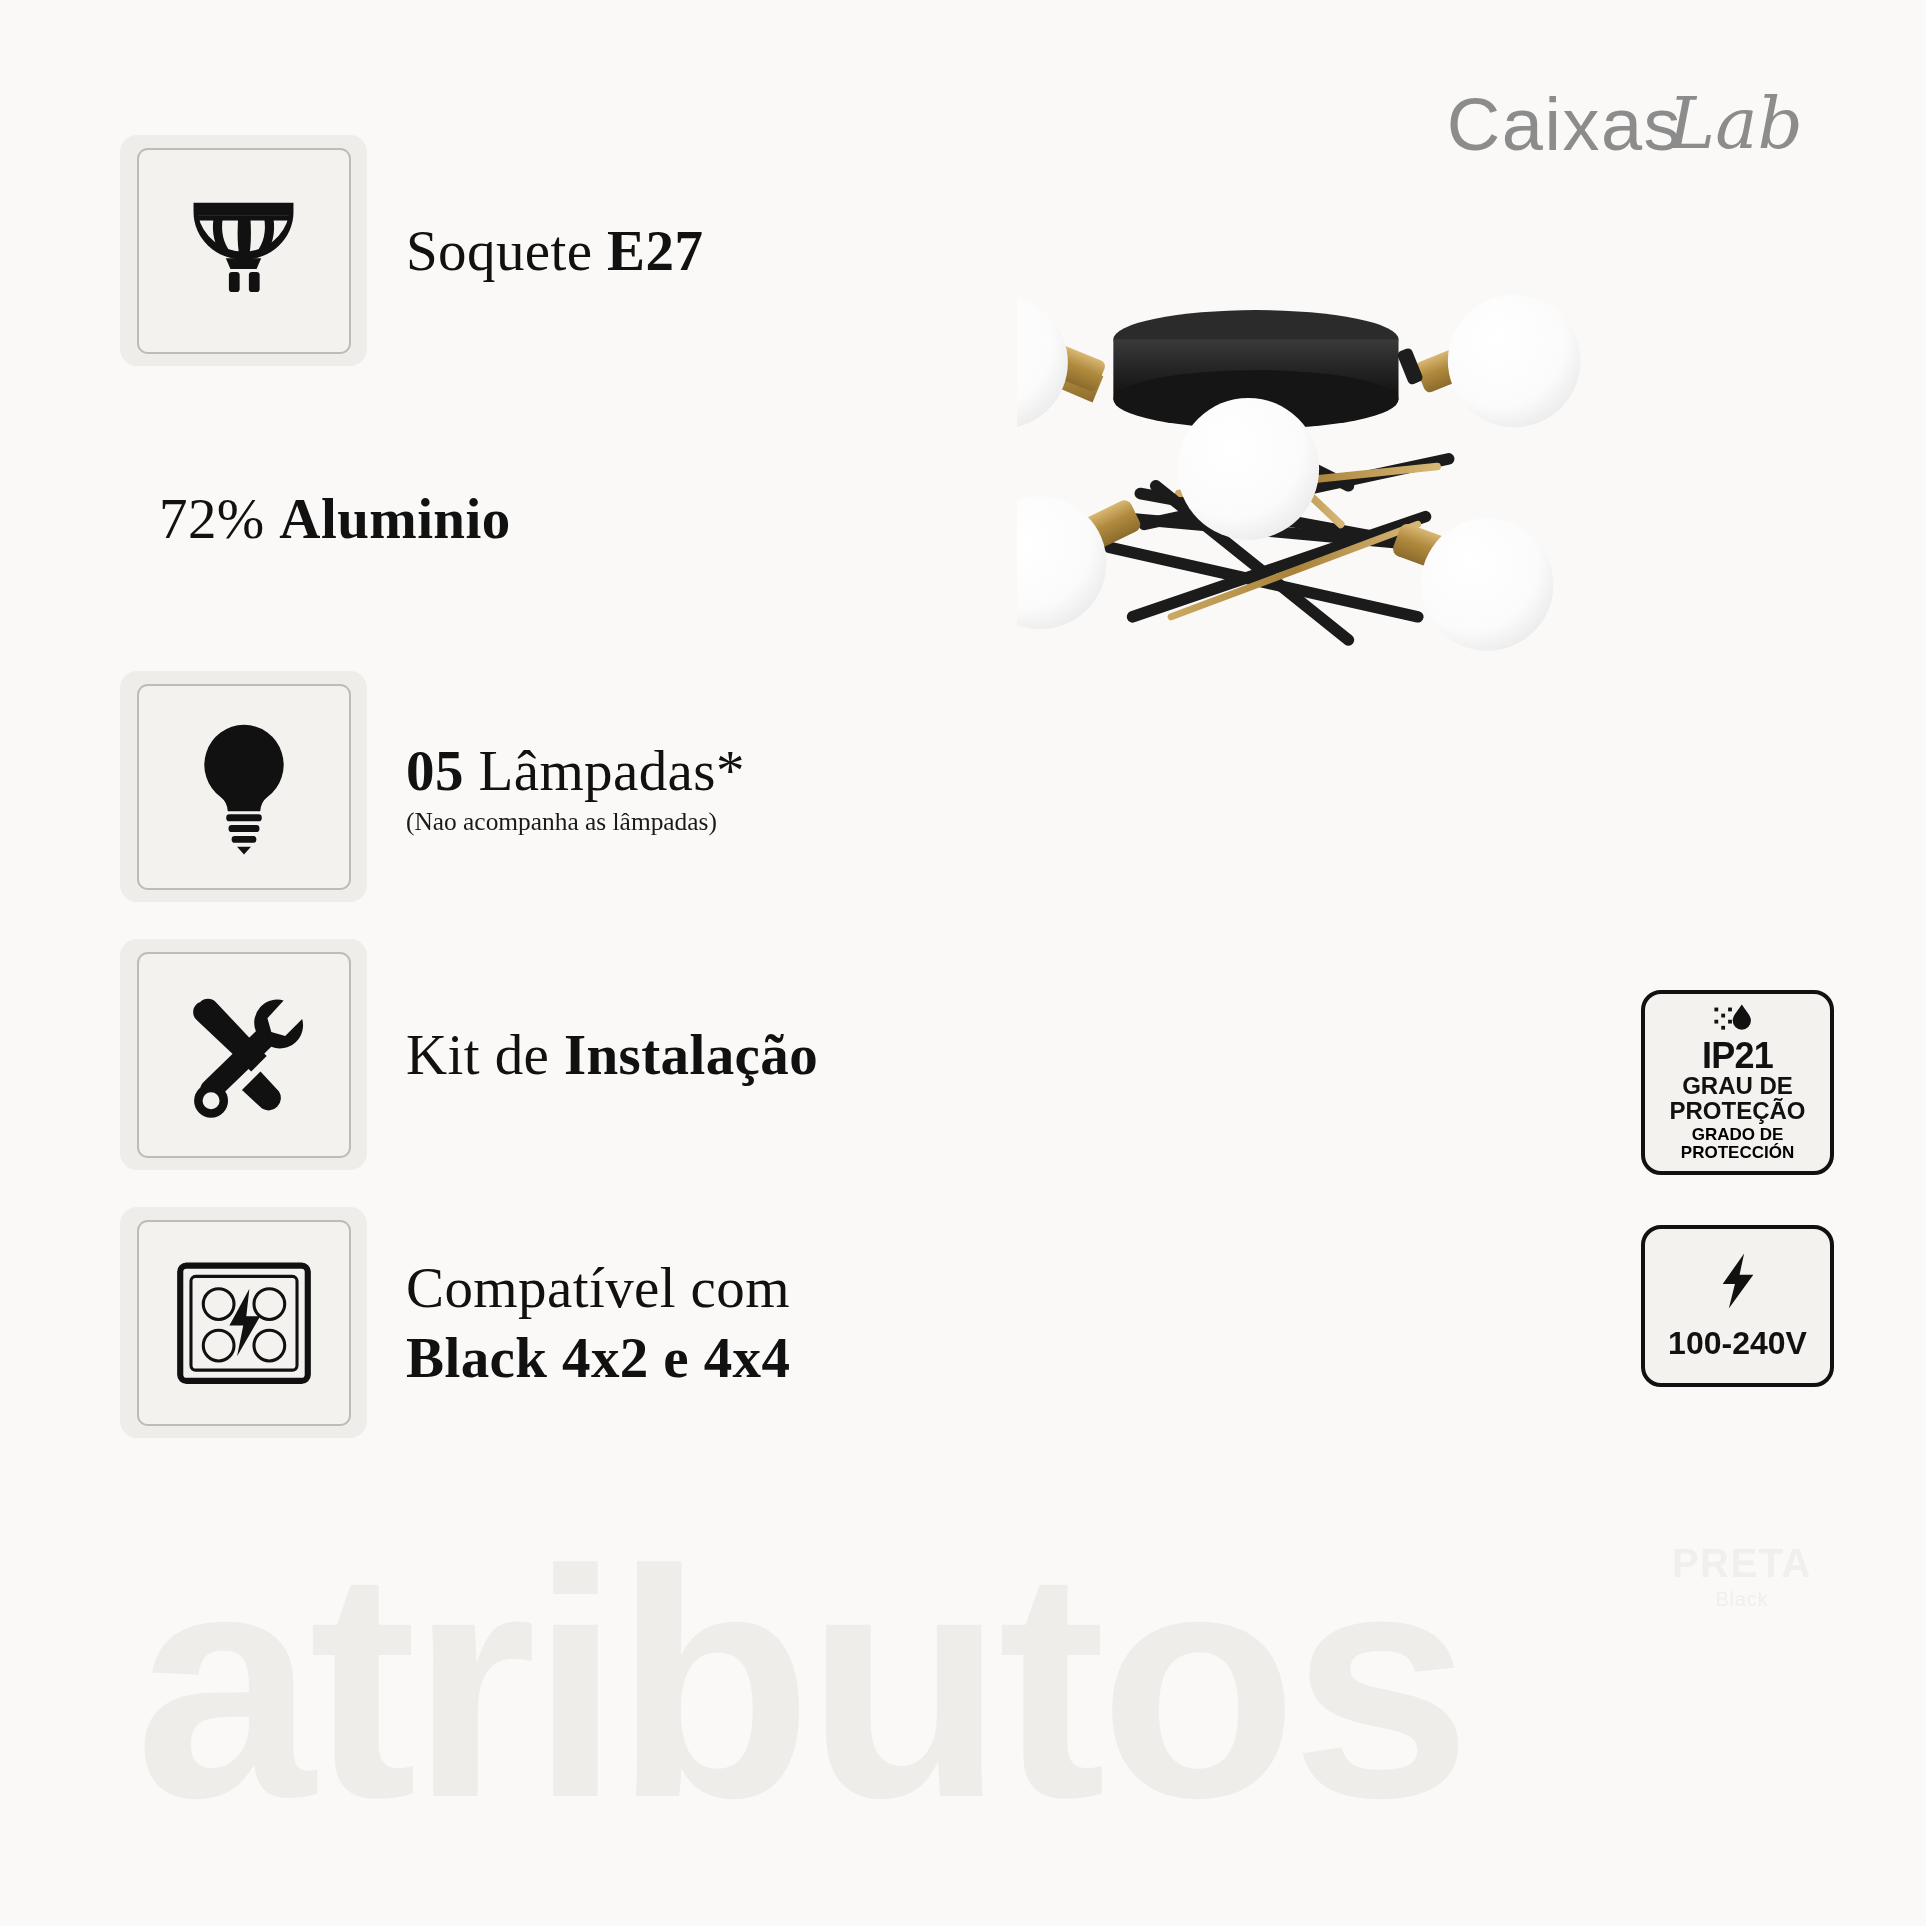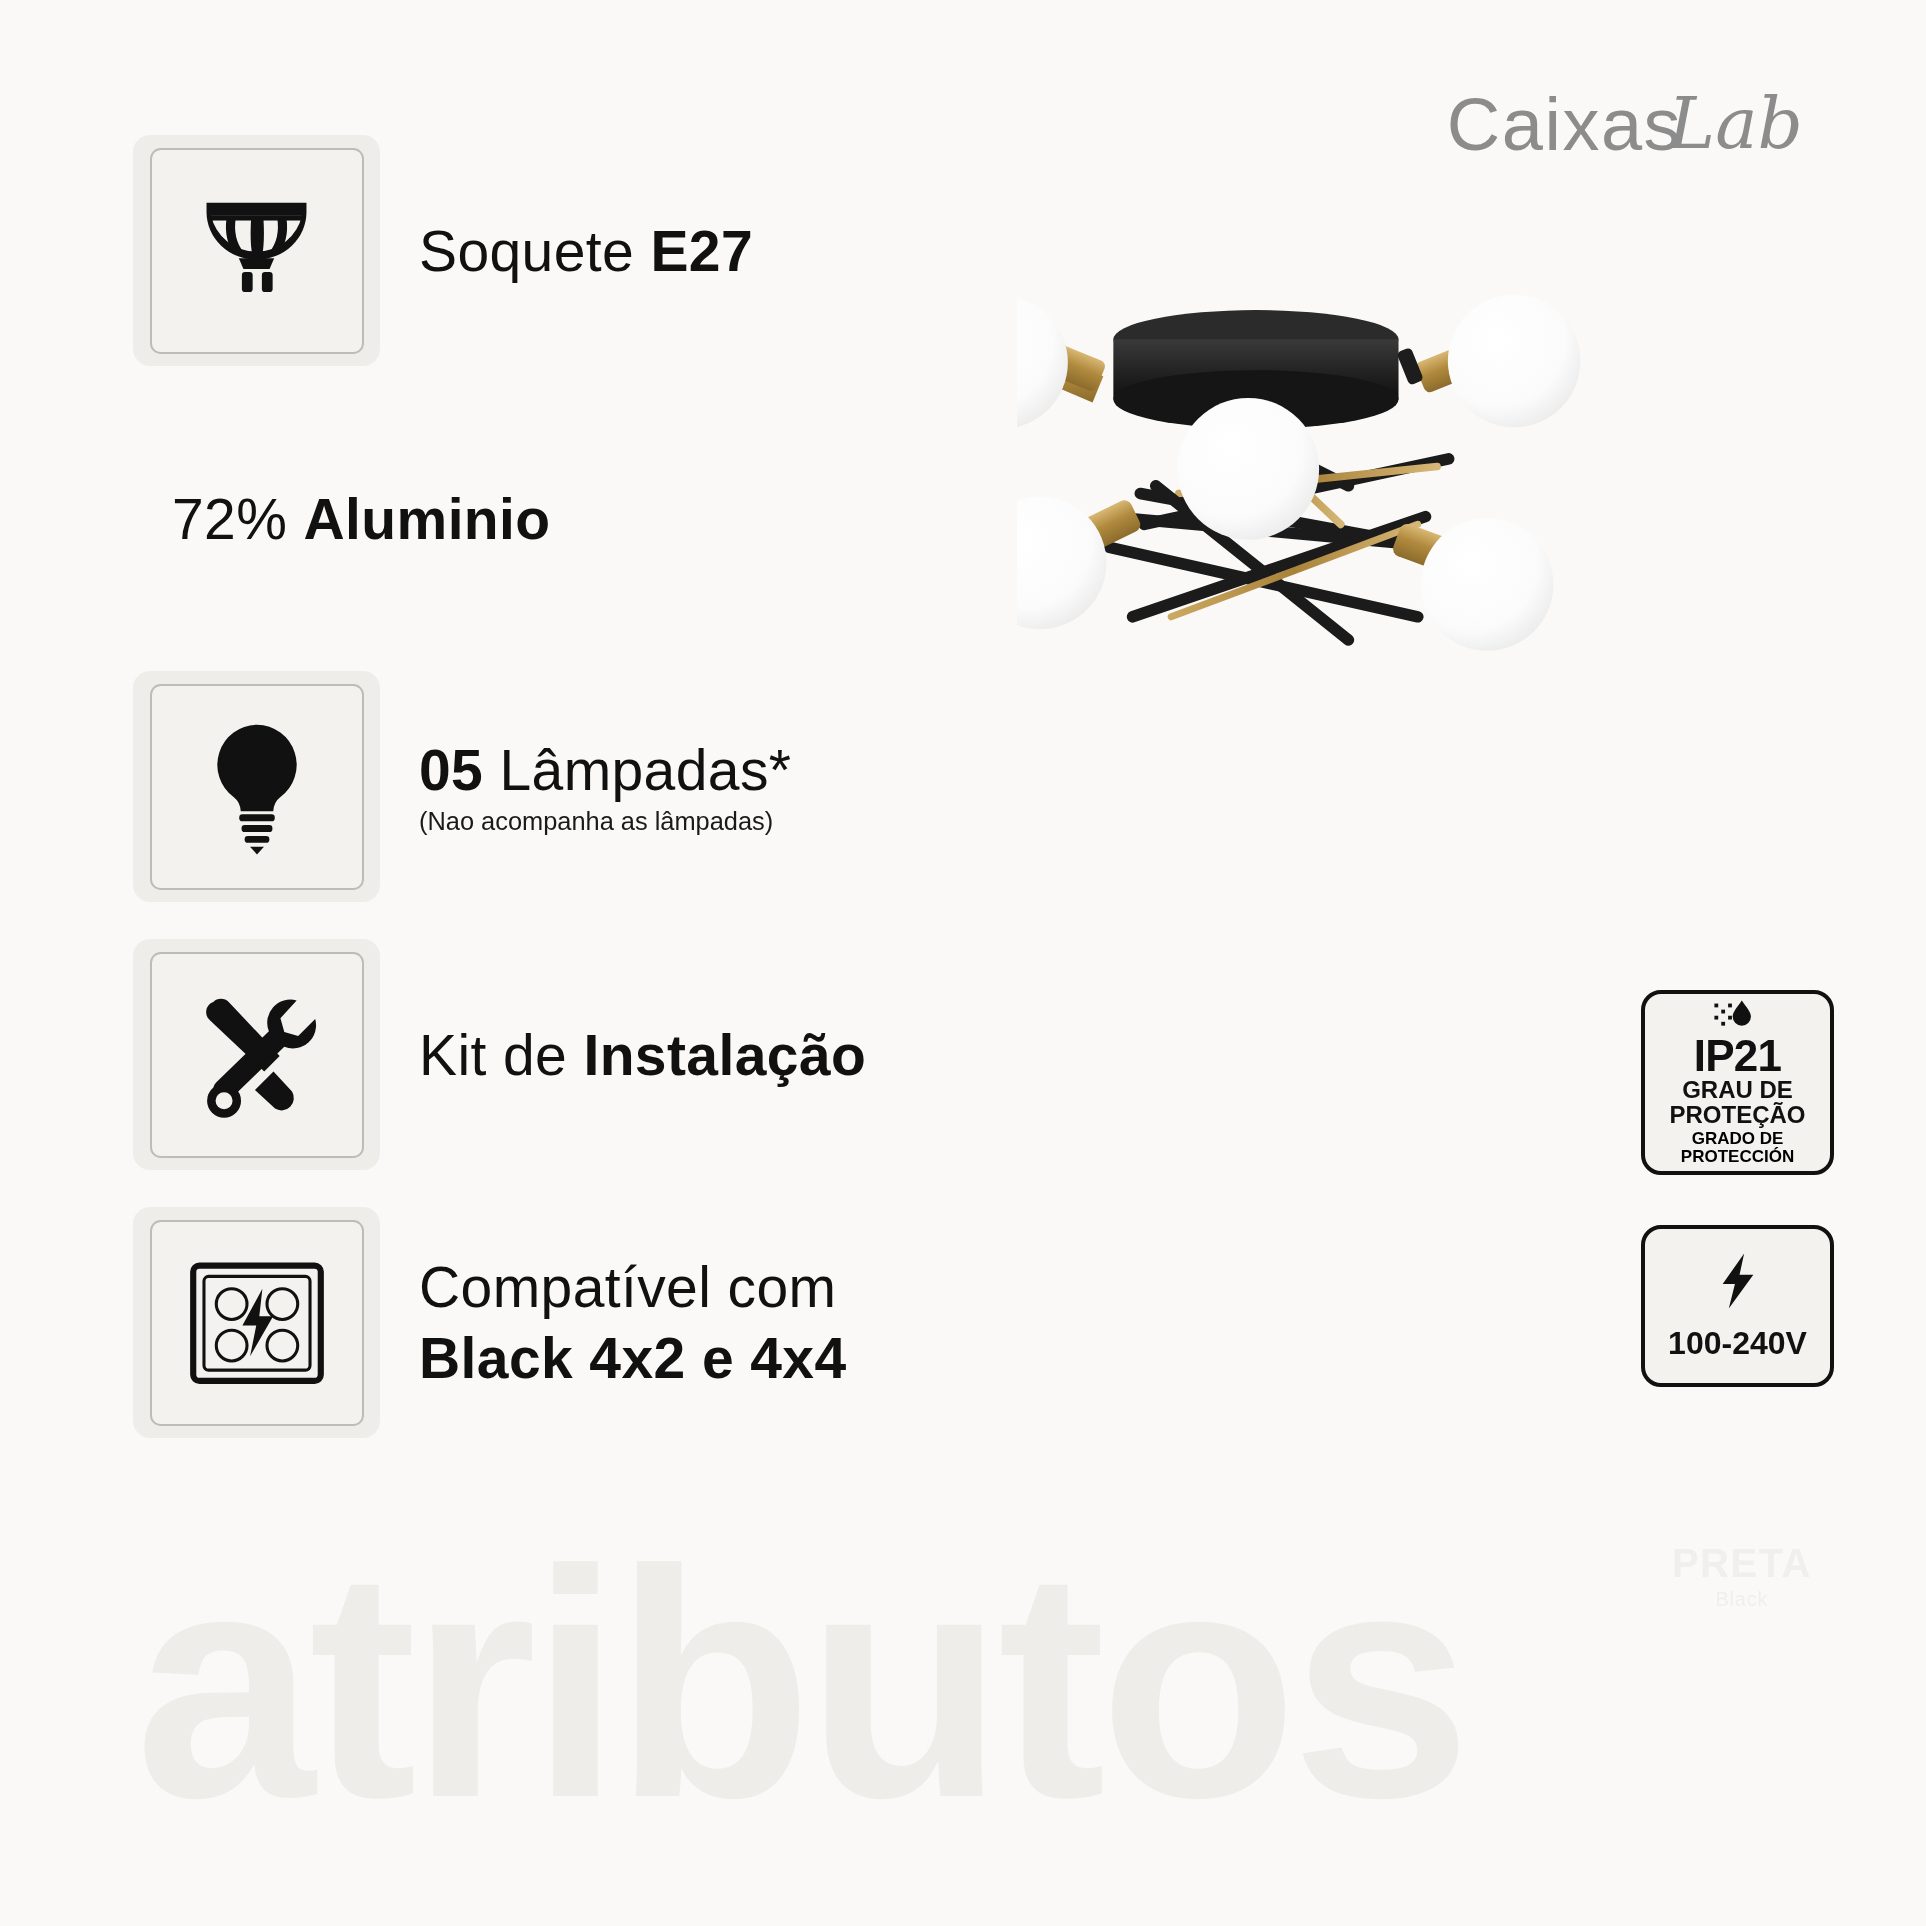--- a/index.html
+++ b/index.html
@@ -48,23 +48,24 @@
     font-style: italic;
     font-size: 71px;
     line-height: 0.9;
     margin-left: -14px;
     margin-bottom: 3.1px;
   }
 
   
   .features {
     position: absolute;
-    left: 133px;
+    left: 120px;
     top: 135px;
     width: 848px;
+    font-family: Liberation Serif, serif;
   }
   .feature-row {
     display: flex;
     align-items: center;
     margin-bottom: 37px;
     height: 231px;
   }
   .icon-tile {
     width: 247px;
     height: 231px;
@@ -163,21 +164,21 @@
     width: 185px;
     height: 177px;
   }
   #volt-badge {
     left: 1641px;
     top: 1225px;
     width: 185px;
     height: 154px;
   }
   .ip-main {
-    font-size: 44px;
+    font-size: 36px;
     font-weight: 700;
     letter-spacing: -0.8px;
     line-height: 1;
     color: #111;
   }
   .ip-sub1 {
     font-size: 24px;
     font-weight: 700;
     line-height: 1.02;
     text-align: center;

